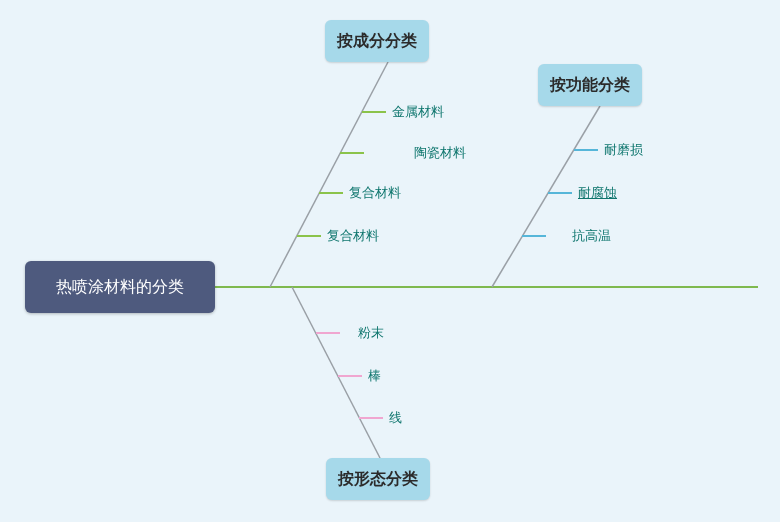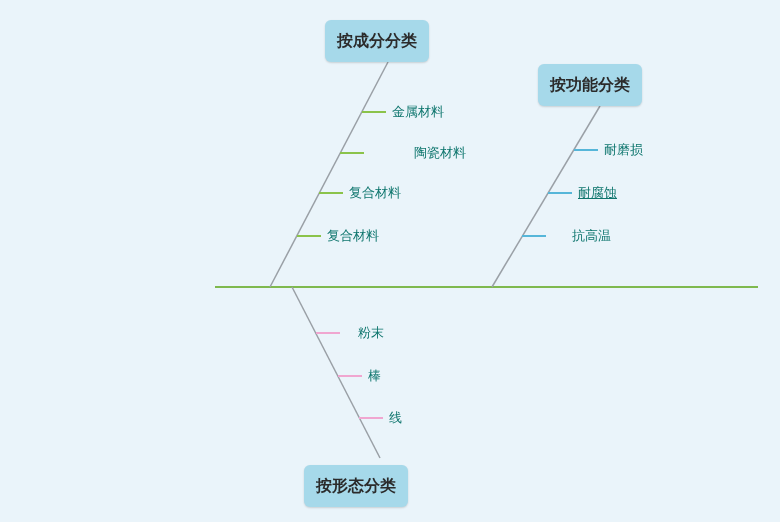--- a/index.html
+++ b/index.html
@@ -58,21 +58,21 @@
   .branch-node {
     width: 104px; height: 42px;
     background: var(--branch-bg, #a6d9ea);
     color: var(--branch-text, #2b2b2b);
     font-size: 16px;
     font-weight: 600;
     box-shadow: 0 1px 2px rgba(0,0,0,.15);
   }
   #branch-composition { left: 325px; top: 20px; }
   #branch-function    { left: 538px; top: 64px; }
-  #branch-form        { left: 304px; top: 458px; margin-top: 7px; }
+  #branch-form        { left: 326px; top: 458px; }
 
   .item-label {
     position: absolute;
     transform: translateY(-50%);
     font-size: 13px;
     color: #0f766e;
     white-space: nowrap;
     cursor: pointer;
     user-select: none;
   }
@@ -97,20 +97,23 @@
 
     <line class="tick tick-1" x1="574" y1="150" x2="598" y2="150"></line>
     <line class="tick tick-1" x1="548" y1="193" x2="572" y2="193"></line>
     <line class="tick tick-1" x1="522" y1="236" x2="546" y2="236"></line>
 
     <line class="tick tick-2" x1="316" y1="333" x2="340" y2="333"></line>
     <line class="tick tick-2" x1="338" y1="376" x2="362" y2="376"></line>
     <line class="tick tick-2" x1="359" y1="418" x2="383" y2="418"></line>
   </svg>
 
+  <div class="node root-node">
+    <span>热喷涂材料的分类</span>
+  </div>
 
   <div class="node branch-node" id="branch-composition">
     <span>按成分分类</span>
   </div>
   <div class="node branch-node" id="branch-function">
     <span>按功能分类</span>
   </div>
   <div class="node branch-node" id="branch-form">
     <span>按形态分类</span>
   </div>

